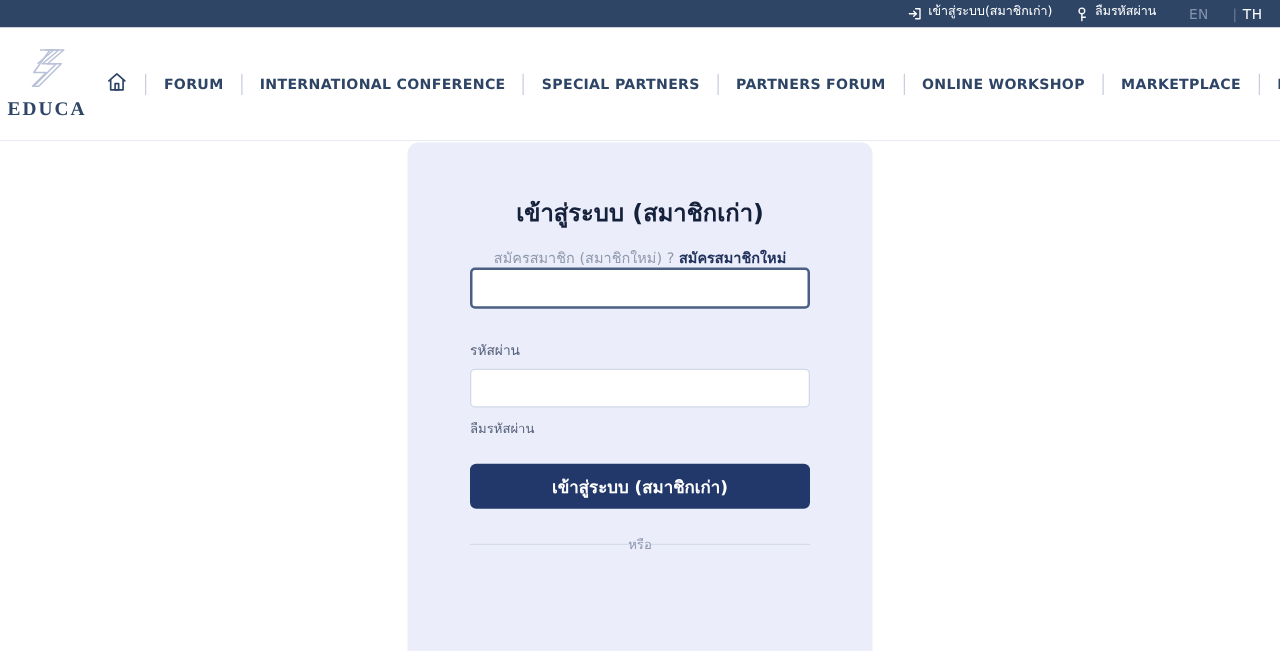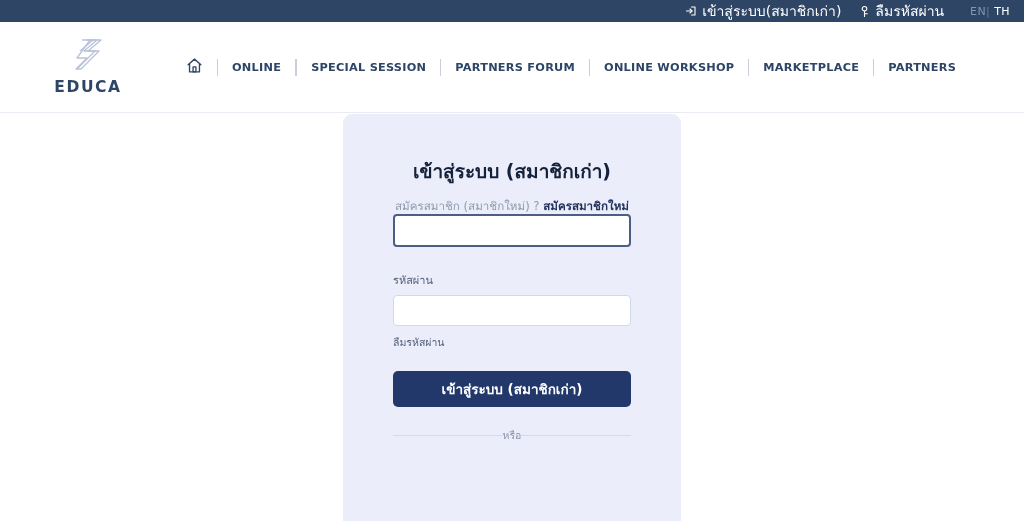--- a/index.html
+++ b/index.html
@@ -17,59 +17,59 @@
     height: 22px;
     background: #2e4566;
     display: flex;
     align-items: center;
     justify-content: flex-end;
     padding-right: 14px;
     gap: 0px;
   }
   .topbar-item {
     display: flex;
-    align-items: center;
     gap: 5px;
     color: #ffffff;
-    font-size: 14px;
+    font-size: 10px;
     line-height: 1;
     margin-left: 18px;
     white-space: nowrap;
     cursor: pointer;
   }
   .topbar-item svg { display: block; }
   .lang {
     display: flex;
     align-items: center;
     margin-left: 26px;
     font-size: 11px;
     letter-spacing: .4px;
     gap: 0;
   }
-  .lang .en { color: #8595ad; cursor: pointer; padding-right: 0; }
+  .lang .en { color: #8595ad; cursor: pointer; padding-right: 19px; }
   .lang .sep { color: #6a7b96; }
   .lang .th { color: #ffffff; cursor: pointer; padding-left: 4px; }
 
   
   .header {
     height: 91px;
     background: #ffffff;
     display: flex;
     align-items: center;
     border-bottom: 1px solid #e9ecf2;
     position: relative;
   }
   .logo-wrap {
     width: 170px;
     display: flex;
     flex-direction: column;
     align-items: center;
     justify-content: center;
     padding-left: 6px;
     cursor: pointer;
+    font-family: Liberation Serif, serif;
   }
   .logo-mark { margin-bottom: 2px; }
   .logo-text {
     font-size: 15.5px;
     font-weight: bold;
     letter-spacing: 1.6px;
     color: #2e4566;
   }
 
   .nav {
@@ -101,21 +101,21 @@
 
   
   .page {
     position: relative;
     height: 408px;
     background: #ffffff;
     display: flex;
     justify-content: center;
   }
   .card {
-    width: 338px;
+    width: 372px;
     margin-top: 1px;
     background: #ebeefa;
     border-radius: 9px 9px 0 0;
     padding: 0 50px;
     position: relative;
   }
   .card-title {
     text-align: center;
     font-size: 19px;
     font-weight: bold;
@@ -242,24 +242,25 @@
       <span>
         <svg width="17" height="17" viewBox="0 0 24 24" fill="none" stroke="#2e4566" stroke-width="1.9" stroke-linejoin="round" stroke-linecap="round">
           <path d="M3 11 L12 3 L21 11"></path>
           <path d="M5 10 V21 H19 V10"></path>
           <rect x="10" y="14" width="4" height="7"></rect>
         </svg>
       </span>
     </span>
 
     <span class="nav-div"></span>
-    <span class="nav-item">ONLINE</span>
-    <span class="nav-div"></span>
-    <span class="nav-div"></span>
-    <span class="nav-item">SPECIAL SESSION</span>
+    <span class="nav-item">FORUM</span>
+    <span class="nav-div"></span>
+    <span class="nav-item">INTERNATIONAL CONFERENCE</span>
+    <span class="nav-div"></span>
+    <span class="nav-item">SPECIAL PARTNERS</span>
     <span class="nav-div"></span>
     <span class="nav-item">PARTNERS FORUM</span>
     <span class="nav-div"></span>
     <span class="nav-item">ONLINE WORKSHOP</span>
     <span class="nav-div"></span>
     <span class="nav-item">MARKETPLACE</span>
     <span class="nav-div"></span>
     <span class="nav-item">PARTNERS</span>
 
   </nav>

